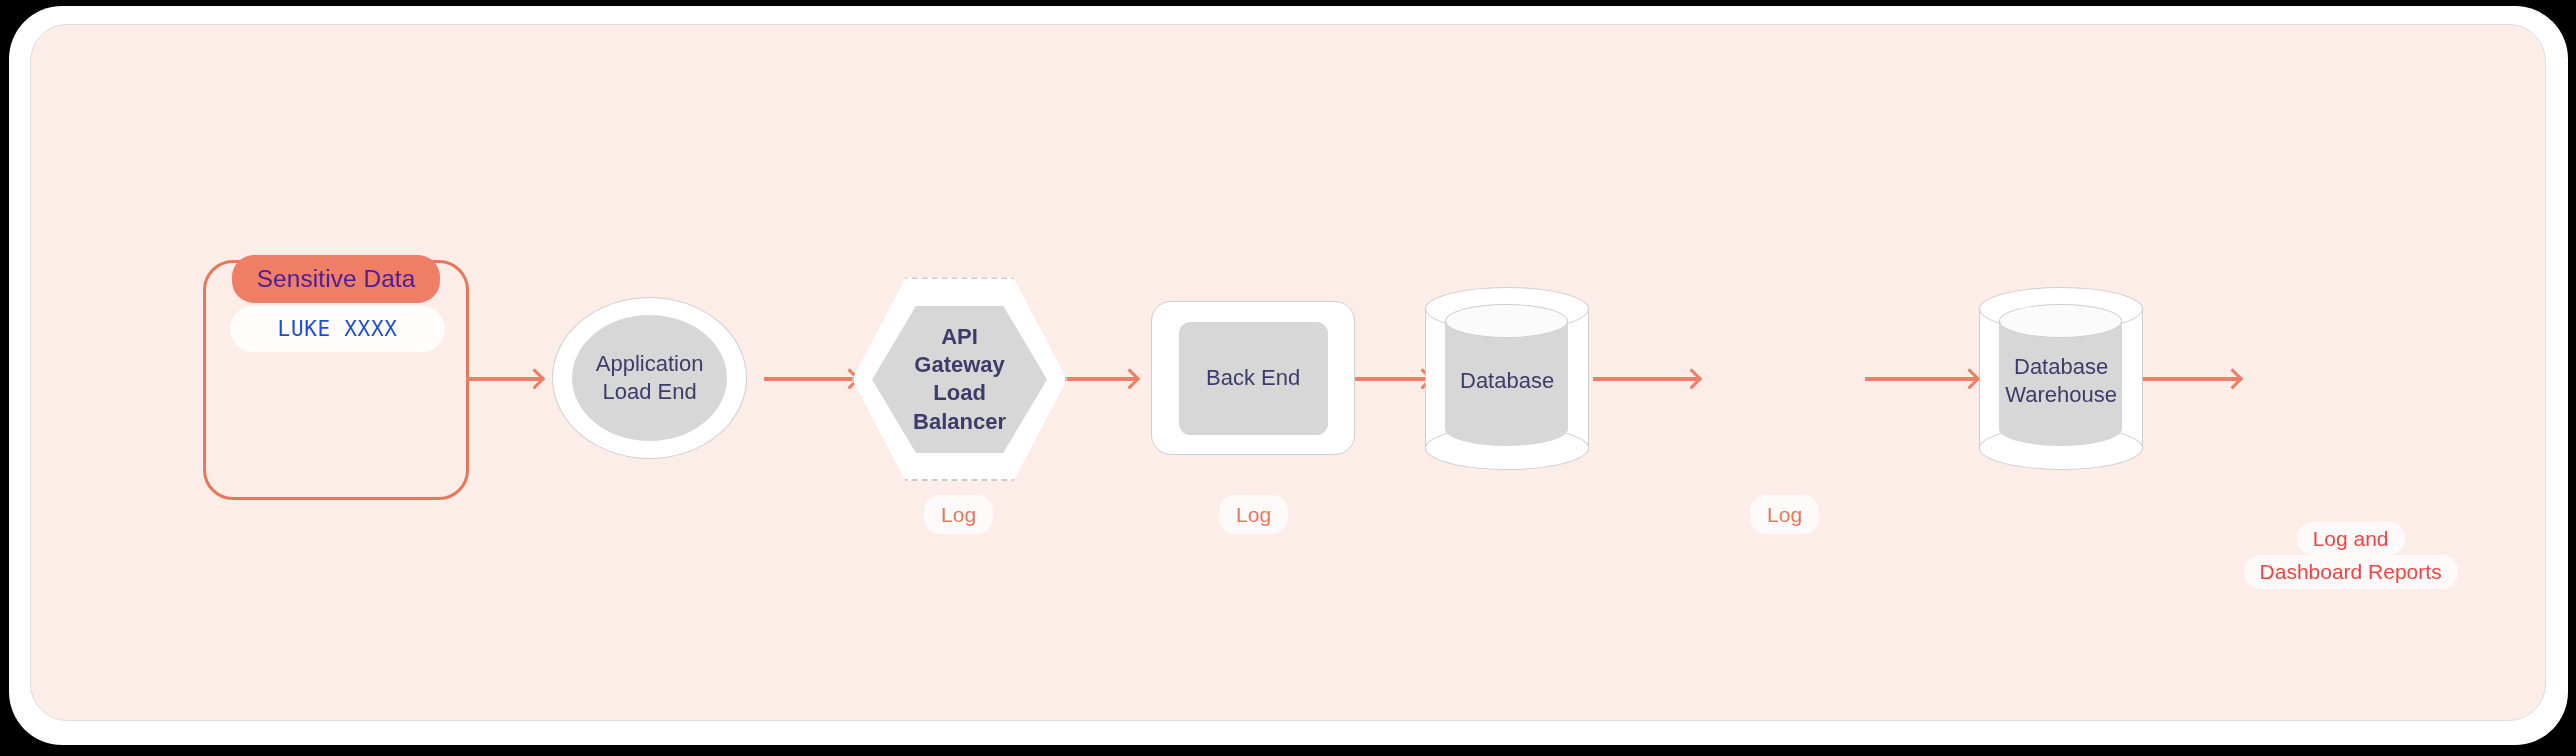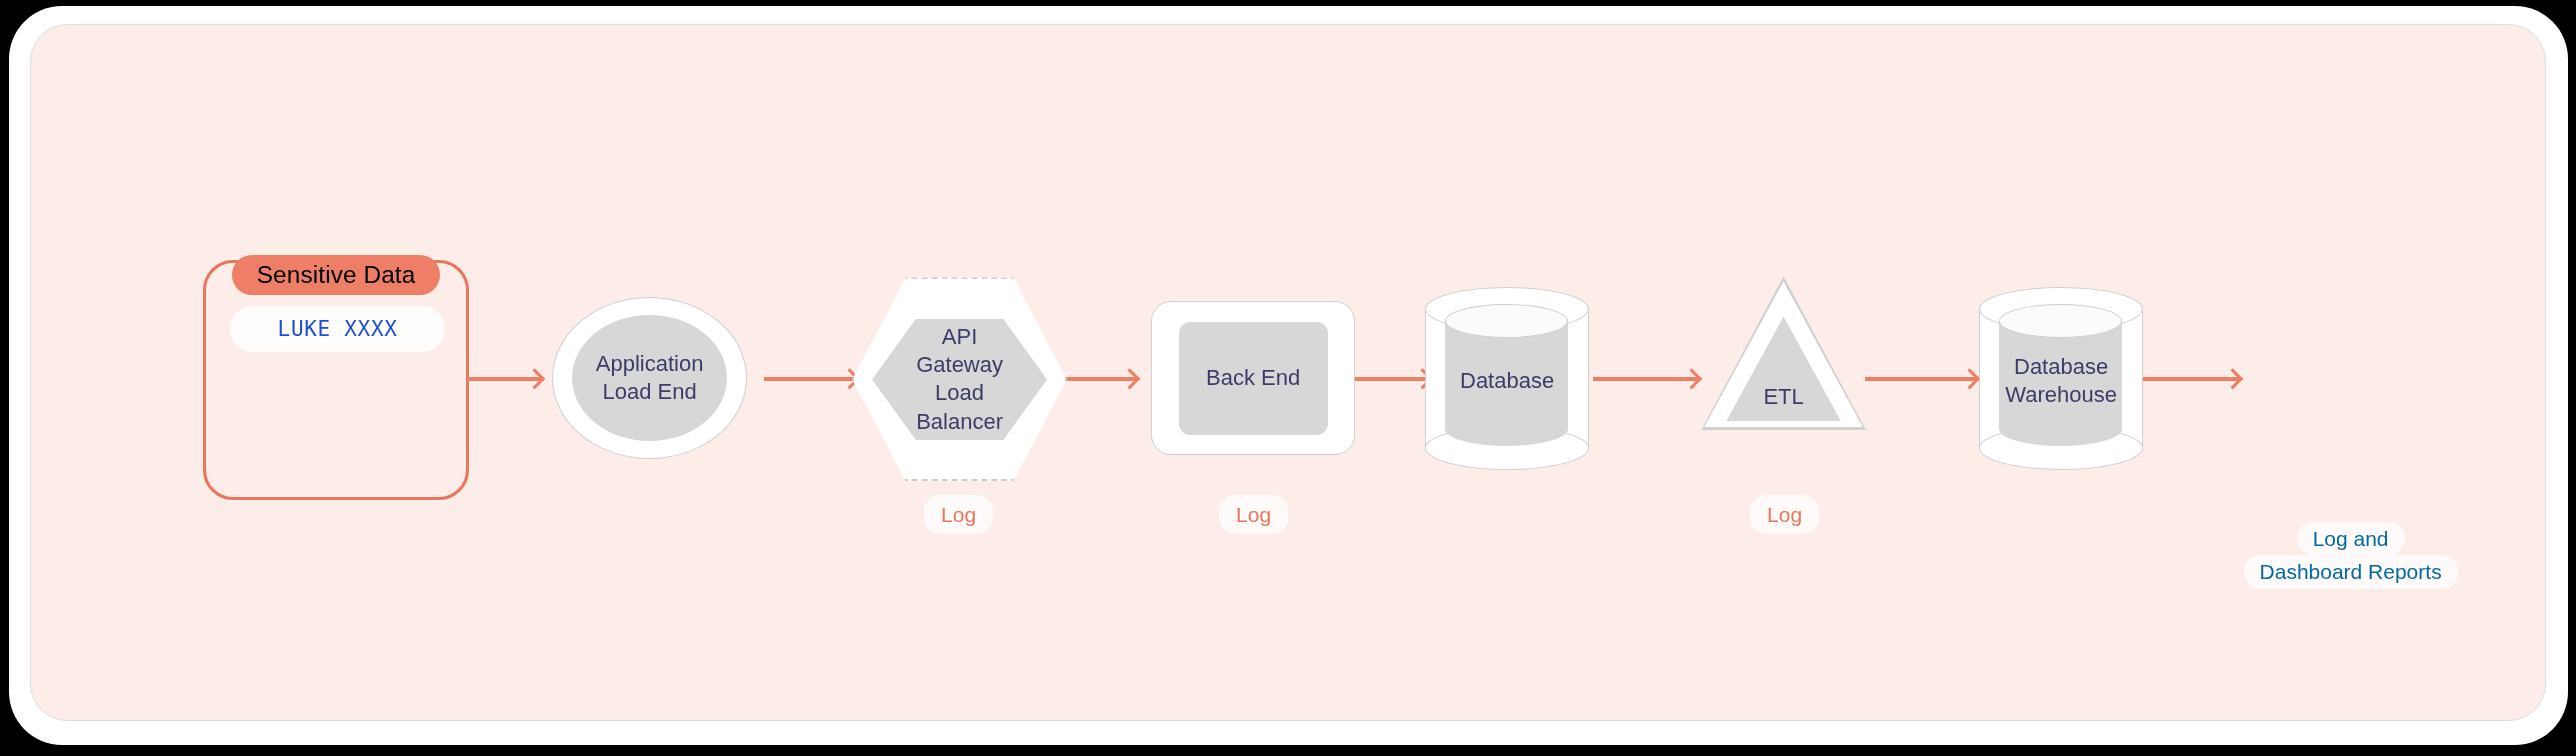--- a/index.html
+++ b/index.html
@@ -50,24 +50,24 @@
     height: 240px;
     border: 3.6px solid #E8765B;
     border-radius: 30px;
     box-sizing: border-box;
   }
   #sens-title {
     position: absolute;
     left: 201px;
     top: 230px;
     width: 208px;
-    height: 40px;
+    height: 48px;
     background: #EE7E66;
     border-radius: 22px;
-    color: #000000;
+    color: #4c1d95;
     font-size: 24.4px;
     letter-spacing: 0.1px;
     display: flex;
     align-items: center;
     justify-content: center;
     box-sizing: border-box;
   }
   .sens-pill {
     position: absolute;
     left: 199px;
@@ -292,21 +292,21 @@
   }
   .log-multi {
     position: absolute;
     display: flex;
     flex-direction: column;
     align-items: center;
   }
   .log-multi span {
     background: #FEFAF9;
     border-radius: 16px;
-    color: #0369a1;
+    color: #ef4444;
     font-size: 21px;
     line-height: 1.30;
     padding: 2.9px 16px;
     white-space: nowrap;
   }
 </style>
 </head>
 <body>
 
 <div id="frame">
@@ -326,21 +326,21 @@
     <div class="arrow" style="left:2110px; top:352px; width:98px;"></div>
 
     <div class="circle-node" style="left:521px; top:272px; width:195px; height:162px;">
       <div class="circle-inner" style="width:155px; height:126px;">
         <div class="node-label">Application
 Load End</div>
       </div>
     </div>
 
     <div class="hex-outer" style="left:821px; top:252px; width:215px; height:204px;">
-      <div class="hex-inner" style="width:175px; height:121px;">
+      <div class="hex-inner" style="width:175px; height:147px;font-weight:bold;">
         <div class="node-label">API
 Gateway
 Load
 Balancer</div>
       </div>
     </div>
 
     <div class="rect-node" style="left:1120px; top:276px; width:204px; height:154px;">
       <div class="rect-inner" style="width:149px; height:113px;">
         <div class="node-label">Back End</div>
@@ -352,28 +352,20 @@
       <div class="cyl-out-top" style="top:0px;   height:44px;"></div>
       <div class="cyl-out-bot" style="top:139px; height:44px;"></div>
       <div class="cyl-in-bot" style="left:20px; top:125px; width:123px; height:34px;"></div>
       <div class="cyl-in-body" style="left:20px; top:34px;  width:123px; height:108px;"></div>
       <div class="cyl-in-top" style="left:20px; top:17px;  width:123px; height:34px;"></div>
       <div class="cyl-text" style="top:76px; height:36px;">
         <div class="node-label">Database</div>
       </div>
     </div>
 
-    <div class="tri-node" style="left:1670px; top:251px; width:165px; height:154px;">
-      <div class="tri-outer"></div>
-      <div class="tri-mid" style="left:2.9px;  top:5px;  width:159px; height:146px;"></div>
-      <div class="tri-inner" style="left:25px; top:40px; width:115px; height:105px;"></div>
-      <div class="tri-text" style="top:105px; height:32px;">
-        <div class="node-label">ETL</div>
-      </div>
-    </div>
 
     <div class="cyl-node" style="left:1948px; top:262px; width:164px; height:184px;">
       <div class="cyl-out-body" style="top:22px; height:139px;"></div>
       <div class="cyl-out-top" style="top:0px;   height:44px;"></div>
       <div class="cyl-out-bot" style="top:139px; height:44px;"></div>
       <div class="cyl-in-bot" style="left:20px; top:125px; width:123px; height:34px;"></div>
       <div class="cyl-in-body" style="left:20px; top:34px;  width:123px; height:108px;"></div>
       <div class="cyl-in-top" style="left:20px; top:17px;  width:123px; height:34px;"></div>
       <div class="cyl-text" style="top:69px; height:50px;">
         <div class="node-label">Database

